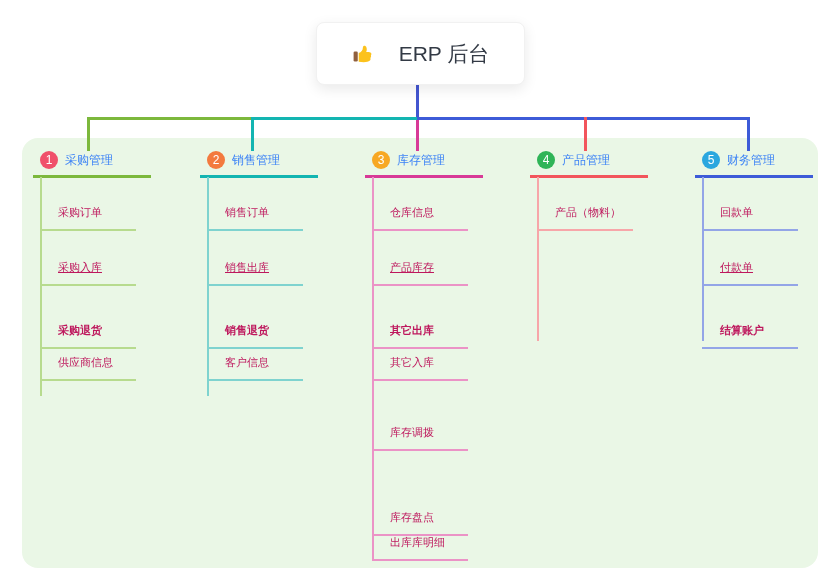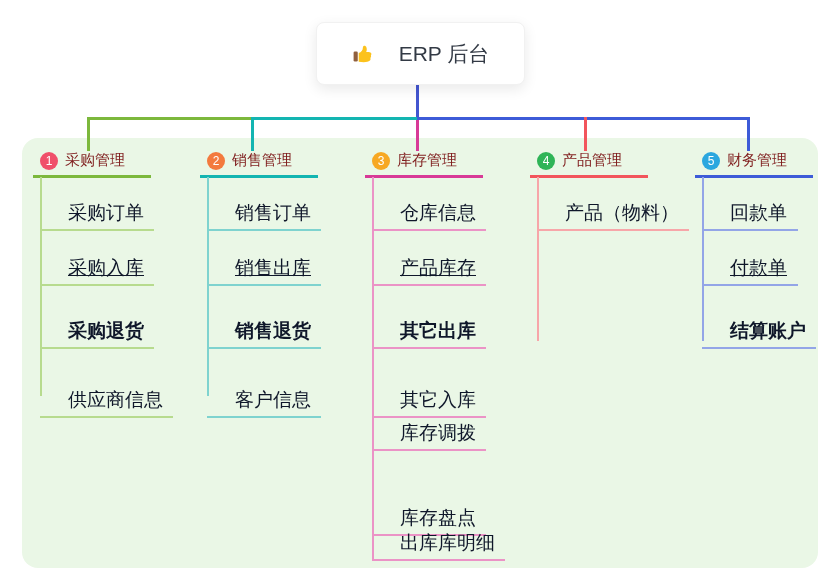--- a/index.html
+++ b/index.html
@@ -45,34 +45,34 @@
   .b4{--col:695px;--badge:var(--badge5);--line:var(--line5);--tint:var(--tint5);}
 
   .branch-header{
     position:absolute;left:7px;top:151px;display:flex;align-items:center;gap:7px;
     cursor:pointer;white-space:nowrap;
   }
   .badge{
     width:18px;height:18px;border-radius:50%;background:var(--badge);
     color:#fff;font-size:12px;line-height:18px;text-align:center;flex:0 0 18px;
   }
-  .branch-title{font-size:15px;font-weight:500;color:#7f1d1d;}
+  .branch-title{font-size:12px;font-weight:500;color:#3b82f6;}
   .hline{position:absolute;left:0;top:175px;width:118px;height:3px;background:var(--line);}
   .spine{position:absolute;left:7px;top:177px;width:2px;background:var(--tint);}
   .b0 .spine,.b1 .spine{height:219px;}
   .b2 .spine{height:384px;}
   .b3 .spine,.b4 .spine{height:164px;}
 
   .item{
     position:absolute;left:7px;box-sizing:border-box;min-width:96px;
-    padding:0 10px 7px 28px;border-bottom:2px solid var(--tint);
-    font-size:19px;line-height:19px;color:#0f172a;white-space:nowrap;cursor:pointer;
+    padding:0 10px 7px 18px;border-bottom:2px solid var(--tint);
+    font-size:11px;line-height:19px;color:#be185d;white-space:nowrap;cursor:pointer;
   }
-  .r0{top:203px;} .r1{top:258px;text-decoration:underline;} .r2{top:321px;font-weight:bold;} .r3{top:390px;text-align:right;}
-  .r4{top:423px;text-align:center;} .r5{top:478px;margin-top:30px;} .r6{top:533px;}
+  .r0{top:203px;} .r1{top:258px;text-decoration:underline;} .r2{top:321px;font-weight:bold;} .r3{top:353px;}
+  .r4{top:423px;} .r5{top:478px;margin-top:30px;} .r6{top:533px;}
 </style>
 </head>
 <body>
 
 <div class="canvas">
 
   <div class="panel"></div>
 
   <div class="root-card">
     <span class="thumb">

